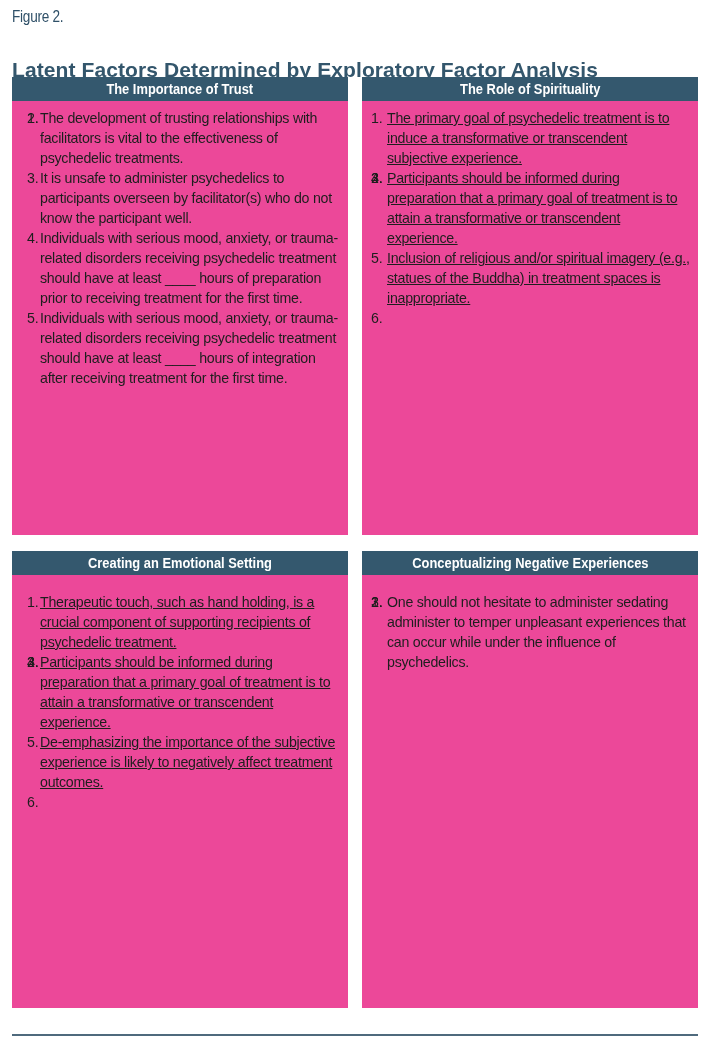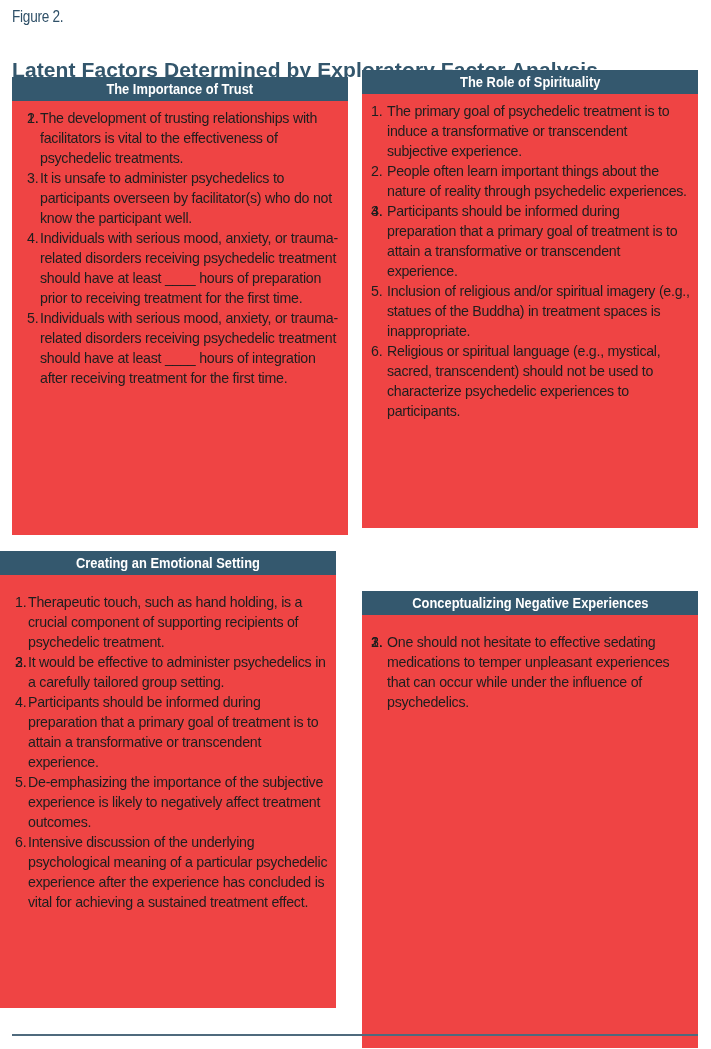--- a/index.html
+++ b/index.html
@@ -13,37 +13,37 @@
     font-size: 16px; color: #2f5068; letter-spacing: -0.3px;
     transform: scaleX(0.85); transform-origin: left top;
   }
   .fig-title {
     position: absolute; left: 12px; top: 34px;
     font-size: 21px; font-weight: bold; color: #33566c; letter-spacing: 0.1px;
     white-space: nowrap;
     margin-top: 24px;
   }
   .panel {
-    position: absolute; background: #ef4444;
+    position: absolute; background: #ec4899;
   }
   .panel-header {
     height: 24px; line-height: 24px; background: #34586e; color: #ffffff;
     text-align: center; font-size: 14px; font-weight: bold;
   }
   .panel-header span { display: inline-block; transform: scaleX(0.92); }
   .items { list-style: none; margin: 0; padding: 0; }
   .item {
     position: relative; font-size: 14.2px; line-height: 20px;
     padding-left: var(--ind, 28px); letter-spacing: -0.25px;
   }
   .item .num { position: absolute; left: 15px; top: 0; }
   #p-trust   { left: 12px;  top: 77px;  width: 336px; height: 458px; }
-  #p-spirit  { left: 362px; top: 70px;  width: 336px; height: 458px; }
-  #p-emotion { left: 0;  top: 551px; width: 336px; height: 457px; }
-  #p-neg     { left: 362px; top: 551px; width: 336px; height: 457px; margin-top: 40px; }
+  #p-spirit  { left: 362px; top: 77px;  width: 336px; height: 458px; text-decoration: underline; }
+  #p-emotion { left: 12px;  top: 551px; width: 336px; height: 457px; text-decoration: underline; }
+  #p-neg     { left: 362px; top: 551px; width: 336px; height: 457px; }
   #p-trust .items, #p-spirit .items { padding-top: 7px; padding-right: 8px; }
   #p-emotion .items, #p-neg .items { padding-top: 17px; padding-right: 8px; }
   #p-spirit .item .num, #p-neg .item .num { left: 9px; }
   #p-spirit .item, #p-neg .item { --ind: 25px; }
   .rule {
     position: absolute; left: 12px; top: 1034px; width: 686px; height: 2px;
     background: #4f6a7d;
   }
 </style>
 </head>
@@ -60,42 +60,42 @@
     <li class="item"><span class="num">3.</span><span>It is unsafe to administer psychedelics to participants overseen by facilitator(s) who do not know the participant well.</span></li>
     <li class="item"><span class="num">4.</span><span>Individuals with serious mood, anxiety, or trauma-related disorders receiving psychedelic treatment should have at least ____ hours of preparation prior to receiving treatment for the first time.</span></li>
     <li class="item"><span class="num">5.</span><span>Individuals with serious mood, anxiety, or trauma-related disorders receiving psychedelic treatment should have at least ____ hours of integration after receiving treatment for the first time.</span></li>
   </ol>
 </section>
 
 <section class="panel" id="p-spirit">
   <div class="panel-header"><span>The Role of Spirituality</span></div>
   <ol class="items">
     <li class="item"><span class="num">1.</span><span>The primary goal of psychedelic treatment is to induce a transformative or transcendent subjective experience.</span></li>
-    <li class="item"><span class="num">2.</span><span>People often learn important things about the nature of reality through psychedelic experiences.</span></li>
+    <li class="item"><span class="num">2.</span></li>
     <li class="item"><span class="num">3.</span></li>
     <li class="item"><span class="num">4.</span><span>Participants should be informed during preparation that a primary goal of treatment is to attain a transformative or transcendent experience.</span></li>
     <li class="item"><span class="num">5.</span><span>Inclusion of religious and/or spiritual imagery (e.g., statues of the Buddha) in treatment spaces is inappropriate.</span></li>
-    <li class="item"><span class="num">6.</span><span>Religious or spiritual language (e.g., mystical, sacred, transcendent) should not be used to characterize psychedelic experiences to participants.</span></li>
+    <li class="item"><span class="num">6.</span></li>
   </ol>
 </section>
 
 <section class="panel" id="p-emotion">
   <div class="panel-header"><span>Creating an Emotional Setting</span></div>
   <ol class="items">
     <li class="item"><span class="num">1.</span><span>Therapeutic touch, such as hand holding, is a crucial component of supporting recipients of psychedelic treatment.</span></li>
     <li class="item"><span class="num">2.</span></li>
-    <li class="item"><span class="num">3.</span><span>It would be effective to administer psychedelics in a carefully tailored group setting.</span></li>
+    <li class="item"><span class="num">3.</span></li>
     <li class="item"><span class="num">4.</span><span>Participants should be informed during preparation that a primary goal of treatment is to attain a transformative or transcendent experience.</span></li>
     <li class="item"><span class="num">5.</span><span>De-emphasizing the importance of the subjective experience is likely to negatively affect treatment outcomes.</span></li>
-    <li class="item"><span class="num">6.</span><span>Intensive discussion of the underlying psychological meaning of a particular psychedelic experience after the experience has concluded is vital for achieving a sustained treatment effect.</span></li>
+    <li class="item"><span class="num">6.</span></li>
   </ol>
 </section>
 
 <section class="panel" id="p-neg">
   <div class="panel-header"><span>Conceptualizing Negative Experiences</span></div>
   <ol class="items">
     <li class="item"><span class="num">1.</span></li>
     <li class="item"><span class="num">2.</span></li>
-    <li class="item"><span class="num">3.</span><span>One should not hesitate to effective sedating medications to temper unpleasant experiences that can occur while under the influence of psychedelics.</span></li>
+    <li class="item"><span class="num">3.</span><span>One should not hesitate to administer sedating administer to temper unpleasant experiences that can occur while under the influence of psychedelics.</span></li>
   </ol>
 </section>
 
 <div class="rule"></div>
 
 </body></html>

